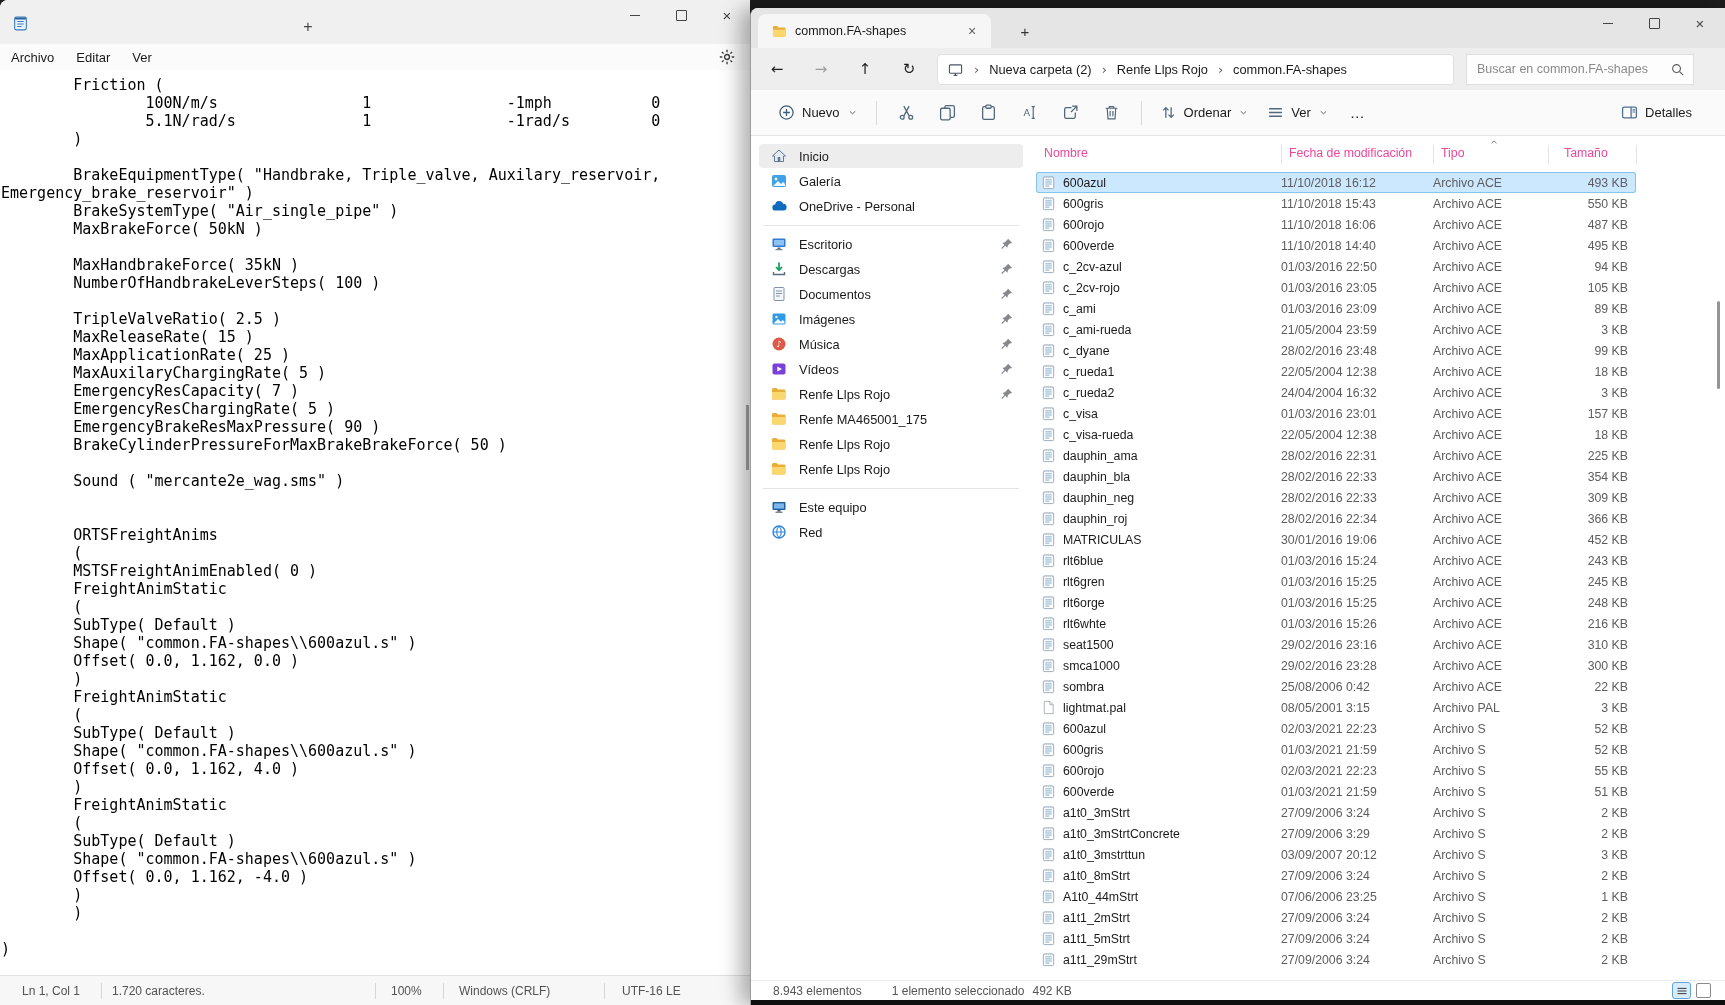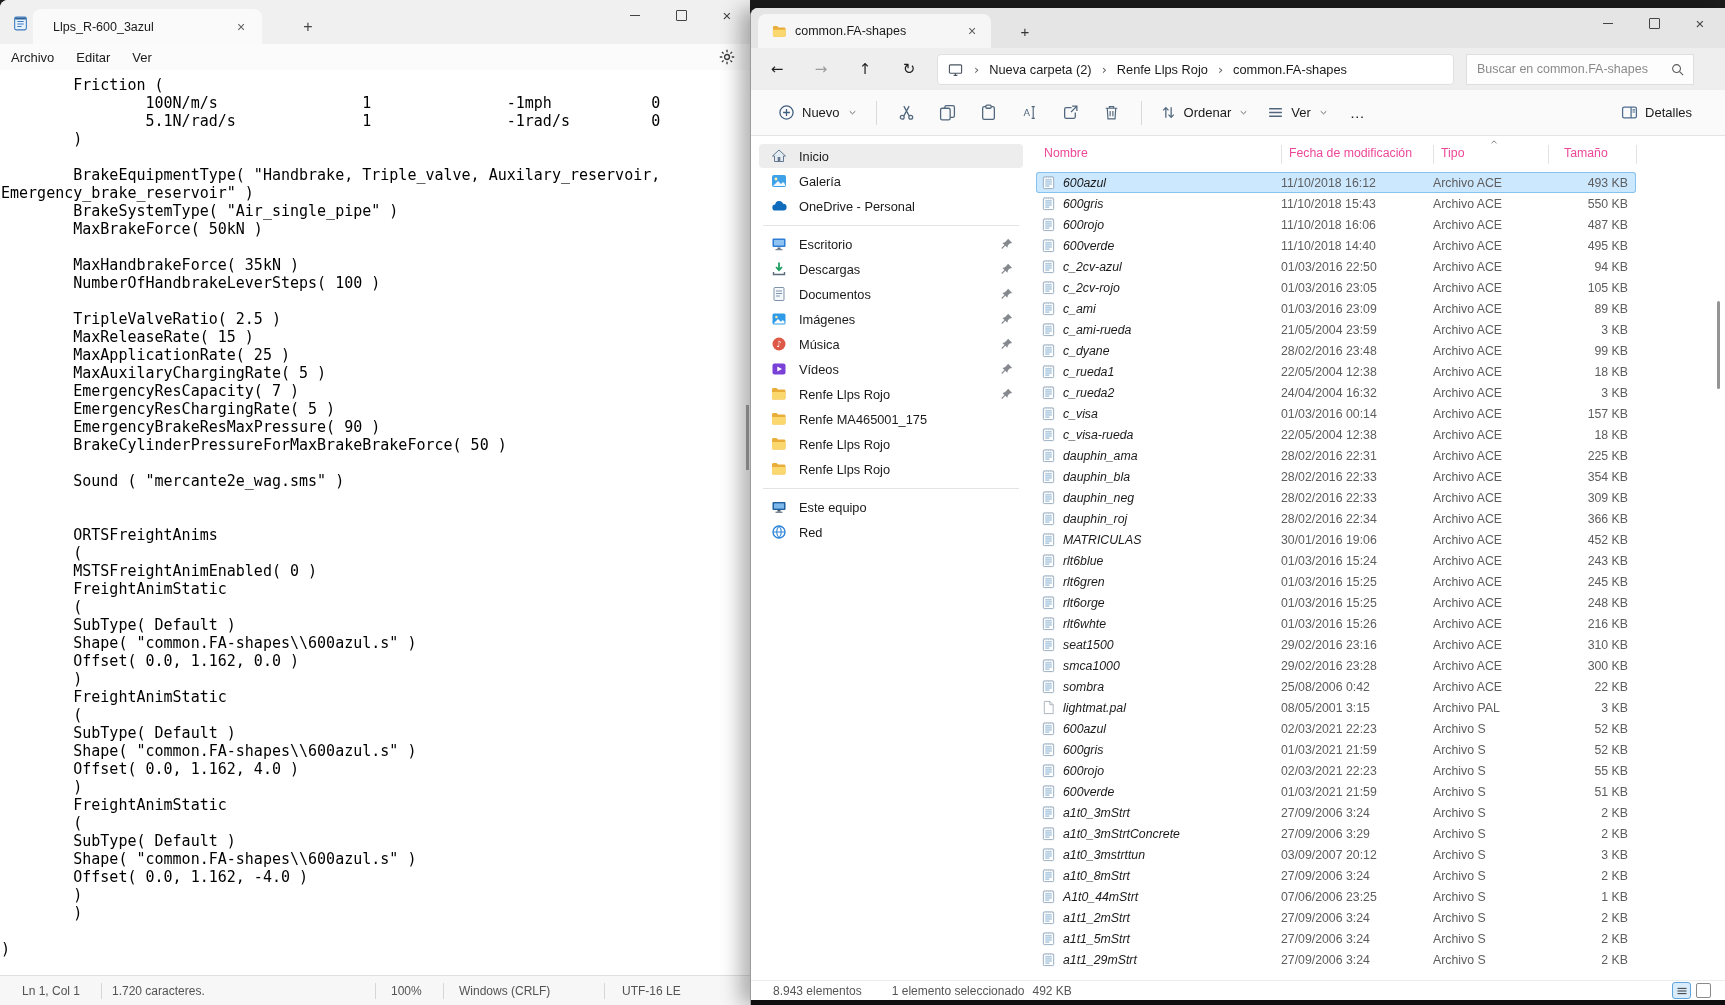--- a/index.html
+++ b/index.html
@@ -96,21 +96,21 @@
   .ex-list { position:absolute; left:285px; top:0; right:12px; bottom:0; }
   .ex-cols { position:relative; height:36px; }
   .hlabel { position:absolute; top:10px; font-size:12.3px; color:#ec4899; white-space:nowrap; }
   .hdiv { position:absolute; top:9px; width:1px; height:19px; background:#e3e3e3; }
   .sort-caret { position:absolute; left:452px; top:1px; width:12px; height:10px; color:#707070; }
   .ex-rows { position:absolute; left:0; top:36px; right:0; bottom:0; overflow:hidden; }
   .frow { display:grid; grid-template-columns:245px 152px 115px 88px; height:21px;
     align-items:center; width:600px; border-radius:3px; }
   .frow.selected { background:#cce8ff; box-shadow:inset 0 0 0 1px #86c4ef; }
   .fc { font-size:12.3px; color:#5d5d5d; white-space:nowrap; overflow:hidden; }
-  .fc.name { color:#1a1a1a; display:flex; align-items:center; gap:7px; padding-left:5px;font-style:italic; }
+  .fc.name { color:#1a1a1a; display:flex; align-items:center; gap:7px; padding-left:5px; }
   .fico { width:15px; height:15px; flex:0 0 auto; }
   .fc.size { text-align:right; padding-right:8px; }
   .ex-scrollbar { position:absolute; right:3px; top:165px; width:5px; height:400px; }
   .ex-scrollthumb { width:3px; height:88px; background:#949494; border-radius:2px; }
 
   .ex-status { position:absolute; left:0; bottom:5px; width:100%; height:20px; background:#fff;
     border-top:1px solid #ececec; display:flex; align-items:center; font-size:12px; color:#555;margin-top:33px; }
   .st-items { margin-left:22px; }
   .st-sel { margin-left:30px; }
   .st-selsize { margin-left:8px; }
@@ -259,24 +259,20 @@
   </defs>
 </svg>
 
 <div class="stage">
 
   <section class="notepad">
     <div class="np-tabbar">
       <svg class="np-appicon">
           <use href="#i-notepad"></use>
         </svg>
-      <div class="np-tab">
-        <span class="np-tab-title">Llps_R-600_3azul</span>
-        <span class="np-tab-close"></span>
-      </div>
       <div class="np-newtab"></div>
       <div class="np-winctl">
         <span class="wbtn wmin"></span>
         <span class="wbtn wmax"></span>
         <span class="wbtn wclose"></span>
       </div>
     </div>
     <div class="np-menubar">
       <span class="np-menu-item">Archivo</span>
       <span class="np-menu-item">Editar</span>
@@ -725,21 +721,21 @@
               <span class="fc type">Archivo ACE</span>
               <span class="fc size">3 KB</span>
             </div>
             <div class="frow">
               <span class="fc name">
                 <svg class="fico">
                   <use href="#i-doc"></use>
                 </svg>
                 <span>c_visa</span>
               </span>
-              <span class="fc date">01/03/2016 00:14</span>
+              <span class="fc date">01/03/2016 23:01</span>
               <span class="fc type">Archivo ACE</span>
               <span class="fc size">157 KB</span>
             </div>
             <div class="frow">
               <span class="fc name">
                 <svg class="fico">
                   <use href="#i-doc"></use>
                 </svg>
                 <span>c_visa-rueda</span>
               </span>

